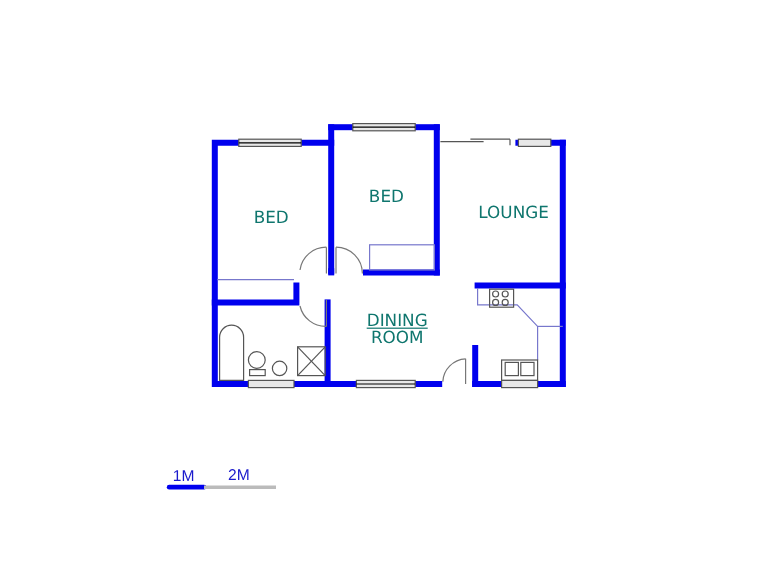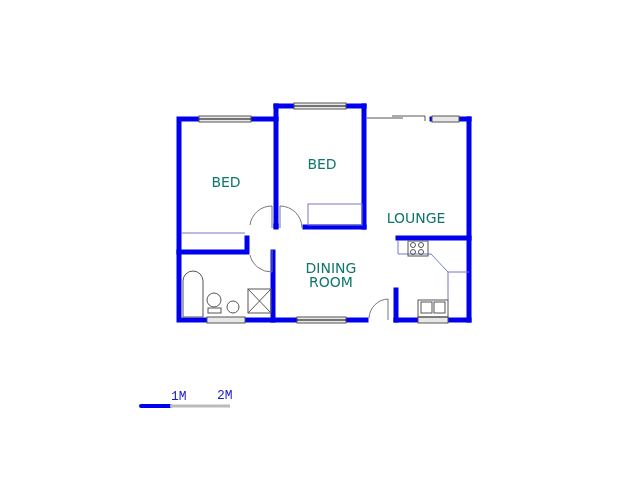--- a/index.html
+++ b/index.html
@@ -1,19 +1,19 @@
 <!DOCTYPE html>
 <html><head>
 <meta charset="utf-8">
 <style>
   html, body { margin: 0; padding: 0; background: #ffffff; }
   body { width: 640px; height: 480px; position: relative; overflow: hidden; font-family: "DejaVu Sans", sans-serif; }
   svg { position: absolute; left: 0; top: 0; }
   .label { position: absolute; color: #0f766e; font-family: "DejaVu Sans", sans-serif; font-size: 14px; text-align: center; line-height: 14px; white-space: nowrap; }
-  .scale-label { position: absolute; color: #1a1acc; font-family: Liberation Mono, monospace; font-size: 13px; line-height: 13px; margin-left: 27px; }
+  .scale-label { position: absolute; color: #1a1acc; font-family: Liberation Sans, sans-serif; font-size: 13px; line-height: 13px; }
 </style>
 </head>
 <body>
 
 <svg width="640" height="480" viewBox="0 0 640 480">
 
   <g stroke="#0000ee" stroke-width="5" fill="none" stroke-linecap="square">
 
     <polyline points="199,119 179,119 179,320 297,320"></polyline>
     <line x1="251" y1="119" x2="276" y2="119"></line>
@@ -101,18 +101,18 @@
   </g>
 
   <g>
     <line x1="141" y1="406" x2="170" y2="406" stroke="#0000ee" stroke-width="4" stroke-linecap="round"></line>
     <line x1="170" y1="406" x2="230" y2="406" stroke="#bbbbbb" stroke-width="3"></line>
   </g>
 </svg>
 
 <div class="label" style="left:200px; top:175px; width:52px;">BED</div>
 <div class="label" style="left:296px; top:157px; width:52px;">BED</div>
-<div class="label" style="left:378px; top:171px; width:76px;margin-top:40px;">LOUNGE</div>
-<div class="label" style="left:296px; top:261px; width:70px;">DINING</div>
+<div class="label" style="left:390px; top:171px; width:76px;">LOUNGE</div>
+<div class="label" style="left:296px; top:261px; width:70px;text-decoration:underline;">DINING</div>
 <div class="label" style="left:296px; top:275px; width:70px;">ROOM</div>
 
 <div class="scale-label" style="left:144px; top:390px;">1M</div>
 <div class="scale-label" style="left:190px; top:389px;text-align:right;">2M</div>
 
 </body></html>

